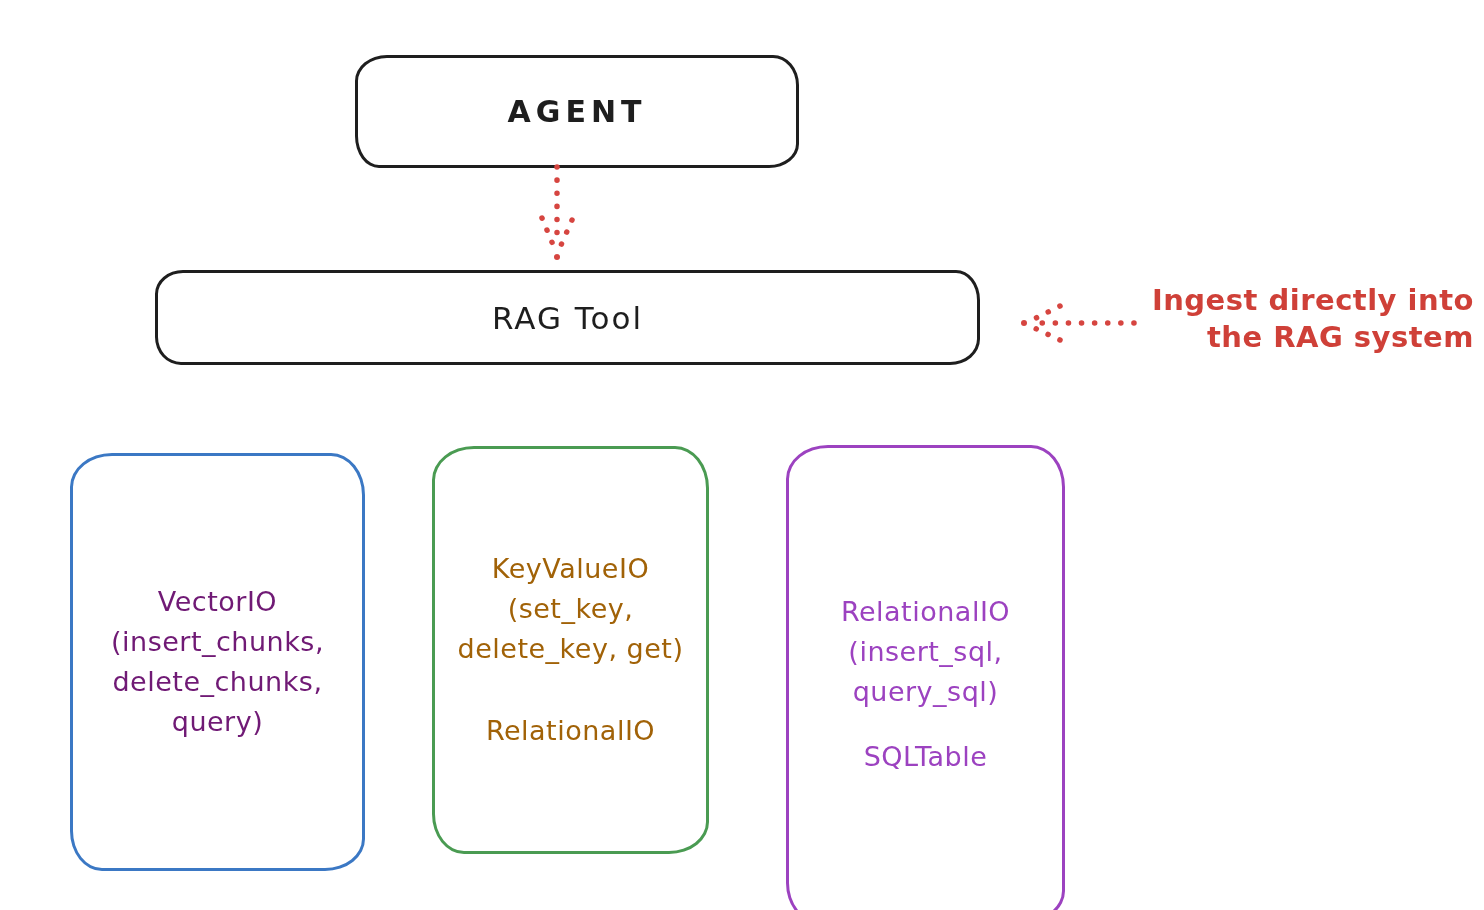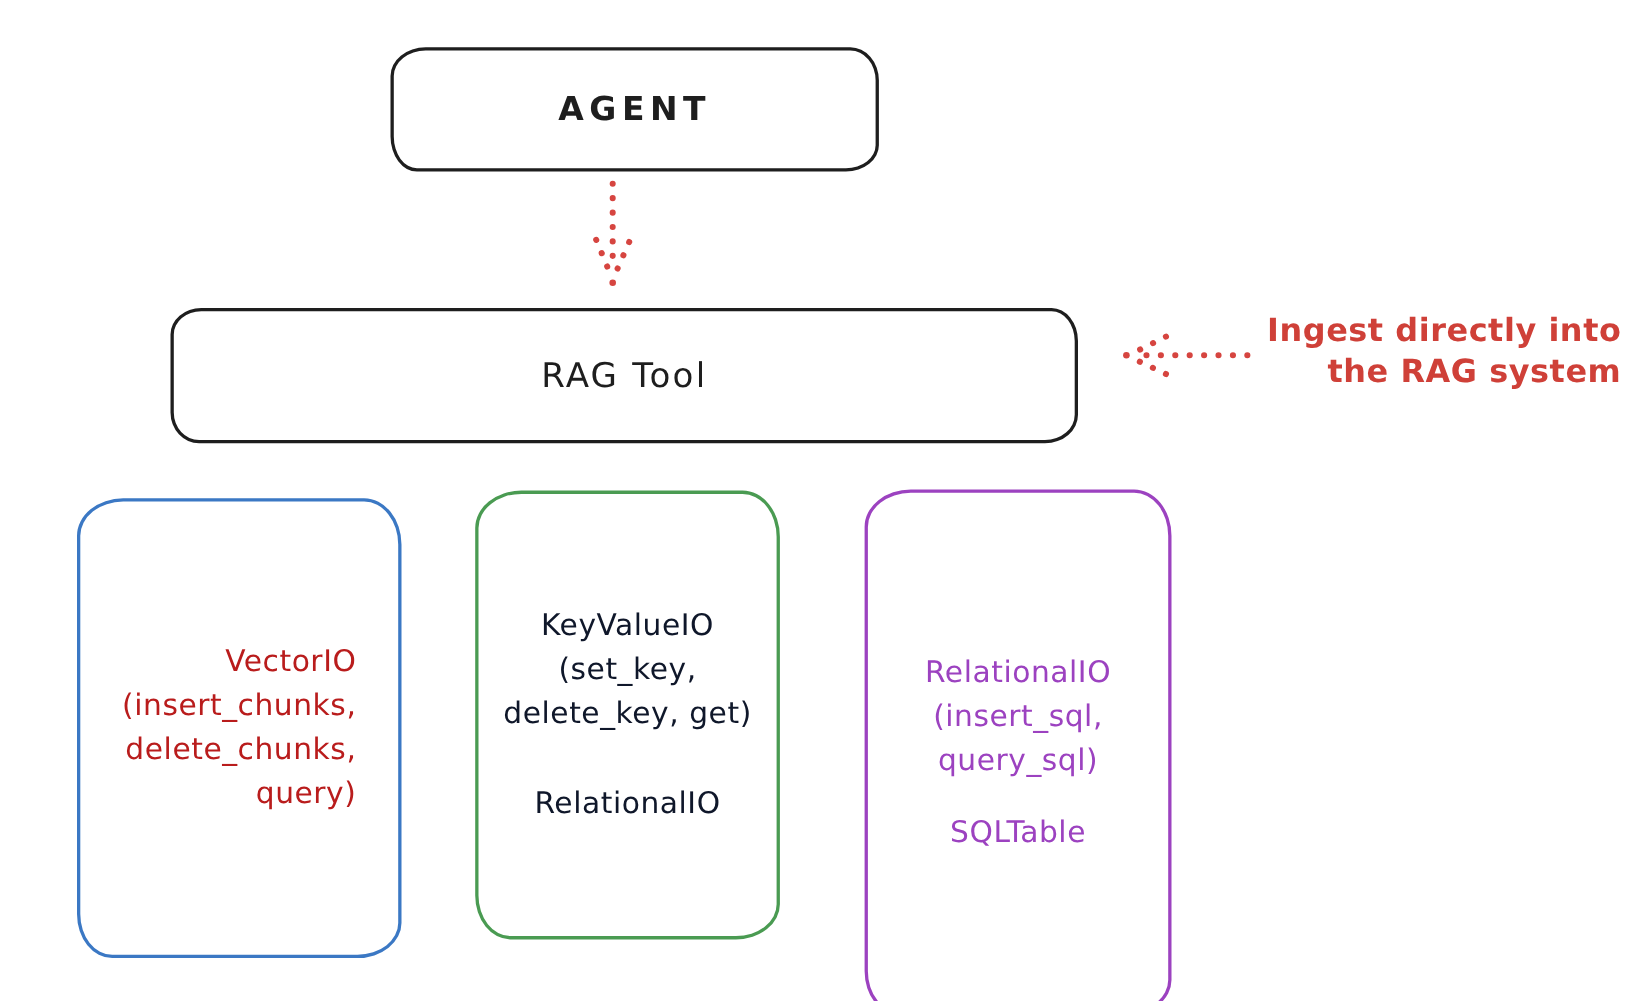--- a/index.html
+++ b/index.html
@@ -30,22 +30,22 @@
   .agent-box {
     left: 355px; top: 43px;
     width: 444px; height: 113px;
   }
   .agent-label {
     font-size: 30px;
     font-weight: bold;
     letter-spacing: 5px;
   }
   .rag-box {
-    left: 155px; top: 280px;
-    width: 825px; height: 123px;
+    left: 155px; top: 270px;
+    width: 825px; height: 95px;
     border-radius: 28px 24px 30px 26px / 24px 30px 26px 28px;
   }
   .rag-label {
     font-size: 31px;
     letter-spacing: 2px;
   }
   .io-box {
     position: absolute;
     border: 3.5px solid;
     box-sizing: border-box;
@@ -91,21 +91,21 @@
     font-weight: bold;
     white-space: pre-line;
     letter-spacing: 0.5px;
   }
 </style>
 </head>
 <body>
 
 <div class="canvas">
 
-  <div class="sketch-box agent-box" style="border-color: rgb(30, 30, 30);">
+  <div class="sketch-box agent-box" style="border-color: rgb(30, 30, 30); margin-top: 12px;">
     <span class="agent-label">AGENT</span>
   </div>
 
   <svg class="arrow-svg arrow-down" viewBox="0 0 44 102" style="color: rgb(214, 69, 64);">
     <g stroke="currentColor" stroke-width="5.5" stroke-linecap="round" fill="none" stroke-dasharray="0.1 13">
       <path d="M22 5 V 72"></path>
       <path d="M7 56 L21 90"></path>
       <path d="M37 58 L23 90"></path>
     </g>
     <circle cx="22" cy="95" r="3" fill="currentColor"></circle>
@@ -120,28 +120,28 @@
       <path d="M118 25 H 22"></path>
       <path d="M44 8 L12 24"></path>
       <path d="M44 42 L12 27"></path>
     </g>
     <circle cx="8" cy="25" r="3" fill="currentColor"></circle>
   </svg>
 
   <div class="annotation" style="color: rgb(207, 64, 56);">Ingest directly into
 the RAG system</div>
 
-  <div class="io-box vector-box" style="border-color: rgb(59, 120, 196); color: #b91c1c; text-align: right;">
+  <div class="io-box vector-box" style="border-color: rgb(59, 120, 196); color: #701a75;">
     <div class="io-body">VectorIO
 (insert_chunks,
 delete_chunks,
 query)</div>
   </div>
 
-  <div class="io-box keyvalue-box" style="border-color: rgb(74, 155, 82); color: #0f172a;">
+  <div class="io-box keyvalue-box" style="border-color: rgb(74, 155, 82); color: #a16207;">
     <div class="io-body">KeyValueIO
 (set_key,
 delete_key, get)</div>
     <div class="io-index">RelationalIO</div>
   </div>
 
   <div class="io-box relational-box" style="border-color: rgb(156, 66, 192); color: rgb(156, 66, 192);">
     <div class="io-body">RelationalIO
 (insert_sql,
 query_sql)</div>

